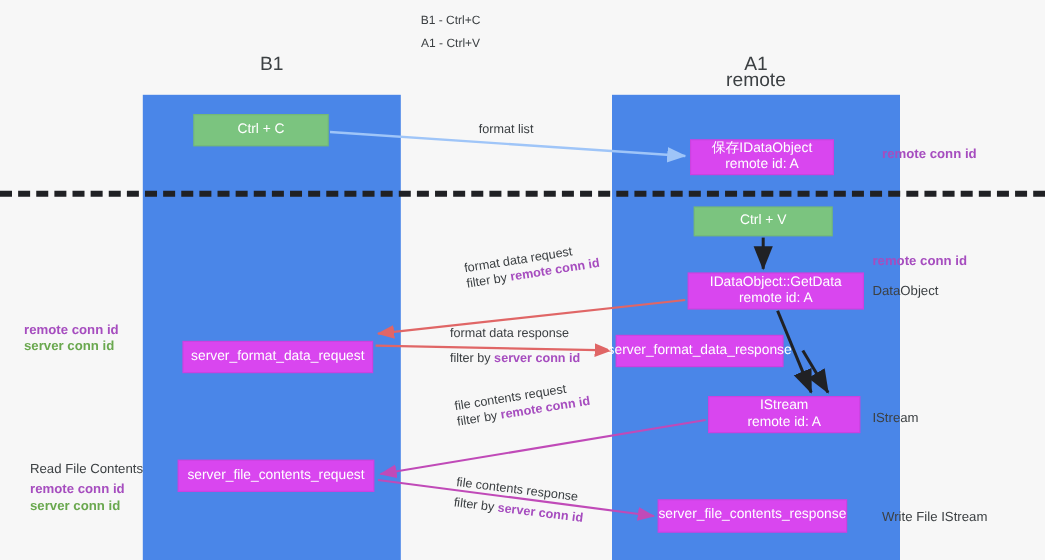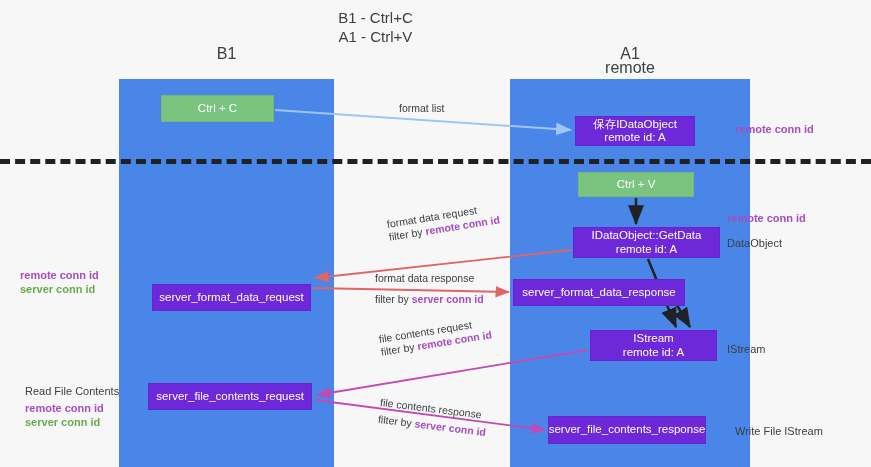--- a/index.html
+++ b/index.html
@@ -17,37 +17,37 @@
 
   
   .lane-header{position:absolute;text-align:center;font-size:16px;line-height:14px;color:#3c4043;}
   #hdr-b1{left:119px;top:47px;width:215px;}
   #hdr-a1{left:510px;top:47px;width:240px;}
   .hdr-name{display:block;}
   .hdr-sub{display:block;}
 
   
   #title{position:absolute;left:0;top:8px;width:751px;text-align:center;
-         font-size:15px;line-height:19px;color:#3c4043;}
+         font-size:10px;line-height:19px;color:#3c4043;}
   #title span{display:block;}
 
   
   .box{position:absolute;box-sizing:border-box;display:flex;align-items:center;
        justify-content:center;text-align:center;color:#ffffff;font-size:11.5px;
        line-height:13.5px;border:1px solid rgba(0,0,0,.06);}
   .box.green{background:#7bc47f;}
-  .box.orange{background:#6d28d9;}
+  .box.orange{background:#d946ef;}
   .box span{display:block;}
 
   #box-ctrlc{left:161px;top:95px;width:113px;height:27px;text-align:right;}
   #box-save-ido{left:575px;top:116px;width:120px;height:30px;}
   #box-ctrlv{left:578px;top:172px;width:116px;height:25px;}
   #box-getdata{left:573px;top:227px;width:147px;height:31px;}
   #box-fmt-req{left:152px;top:267px;width:159px;height:27px;margin-top:17px;}
-  #box-fmt-resp{left:513px;top:279px;width:172px;height:27px;}
+  #box-fmt-resp{left:513px;top:279px;width:140px;height:27px;}
   #box-istream{left:590px;top:330px;width:127px;height:31px;}
   #box-file-req{left:148px;top:383px;width:164px;height:27px;}
   #box-file-resp{left:548px;top:416px;width:158px;height:28px;}
 
   
   #divider{position:absolute;left:0;top:159px;width:871px;height:0;
            border-top:5px dashed #202124;}
 
   
   .ann{position:absolute;font-size:11px;line-height:14px;}

